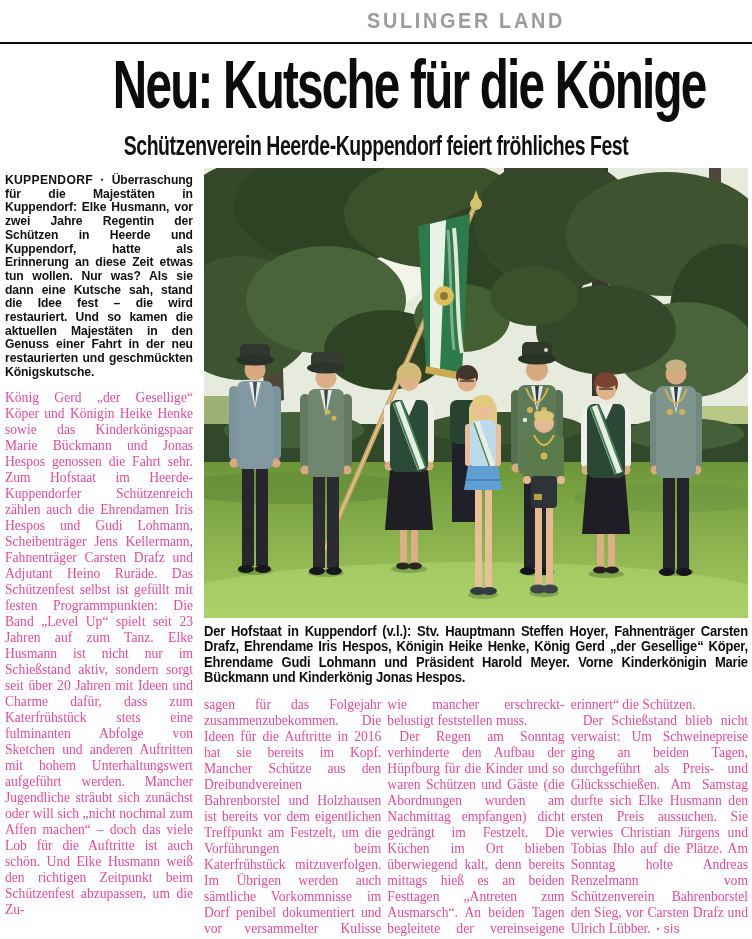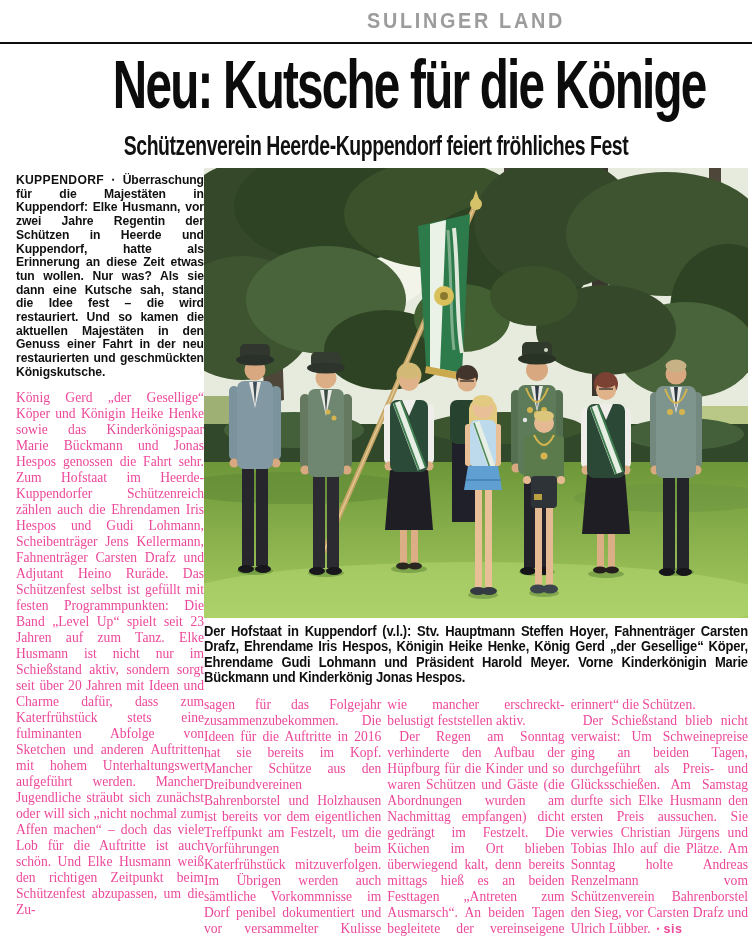--- a/index.html
+++ b/index.html
@@ -20,21 +20,21 @@
     position:absolute;top:49px;left:0;width:752px;margin:0;text-align:center;
     font-weight:bold;font-size:68px;line-height:1.04;letter-spacing:-2.5px;color:#0c0c0c;
     transform:scaleX(0.70);transform-origin:center top;white-space:nowrap;
   }
   .subheadline{
     position:absolute;top:131px;left:0;width:752px;margin:0;text-align:center;
     font-weight:bold;font-size:27px;letter-spacing:-0.6px;color:#111;
     transform:scaleX(0.72);transform-origin:center top;white-space:nowrap;
   }
   
-  .left-col{position:absolute;left:16px;top:173px;width:188px;}
+  .left-col{position:absolute;left:5px;top:173px;width:188px;}
   .lead{
     margin:0;width:201px;transform:scaleX(0.935);transform-origin:0 0;
     font-weight:bold;font-size:13px;line-height:13.7px;letter-spacing:-0.1px;
     text-align:justify;color:#101010;
   }
   .dateline{letter-spacing:0.3px;}
   .bullet{font-size:8px;vertical-align:2px;padding:0 3px;}
   .serif{
     font-family:"Liberation Serif","DejaVu Serif",serif;
     font-size:13.6px;line-height:16px;text-align:justify;color:#ec4899;margin:0;
@@ -47,21 +47,21 @@
     position:absolute;left:204px;top:624px;width:578px;margin:0;
     transform:scaleX(0.941);transform-origin:0 0;
     font-weight:bold;font-size:13.8px;line-height:15.4px;letter-spacing:-0.2px;
     text-align:justify;color:#0e0e0e;
   }
   
   .bottom-cols{position:absolute;left:204px;top:697px;width:544px;display:flex;gap:6px;}
   .bottom-cols .col{flex:1 1 0;min-width:0;}
   .indent{text-indent:12px;}
   .sig-bullet{font-family:"Liberation Sans",sans-serif;font-weight:bold;font-size:8px;vertical-align:2px;margin:0 4px 0 6px;}
-  .sig{font-family:"Liberation Sans",sans-serif;font-weight:bold;font-size:12.5px;letter-spacing:0.5px;}
+  .sig{font-family:"Liberation Sans",sans-serif;font-weight:normal;font-size:12.5px;letter-spacing:0.5px;}
 </style>
 </head>
 <body>
 
 <div class="page">
 
   <div class="section-label-wrap">
     <span class="section-label">SULINGER LAND</span>
   </div>
   <div class="top-rule"></div>
@@ -306,21 +306,21 @@
     </svg>
   </div>
 
   <p class="caption">Der Hofstaat in Kuppendorf (v.l.): Stv. Hauptmann Steffen Hoyer, Fahnenträger Carsten Drafz, Ehrendame Iris Hespos, Königin Heike Henke, König Gerd „der Gesellige“ Köper, Ehrendame Gudi Lohmann und Präsident Harold Meyer. Vorne Kinderkönigin Marie Bückmann und Kinderkönig Jonas Hespos.</p>
 
   <div class="bottom-cols">
     <div class="col">
       <p class="serif">sagen für das Folgejahr zusammenzubekommen. Die Ideen für die Auftritte in 2016 hat sie bereits im Kopf. Mancher Schütze aus den Dreibundvereinen Bahrenborstel und Holzhausen ist bereits vor dem eigentlichen Treffpunkt am Festzelt, um die Vorführungen beim Katerfrühstück mitzuverfolgen. Im Übrigen werden auch sämtliche Vorkommnisse im Dorf penibel dokumentiert und vor versammelter Kulisse erinnert,</p>
     </div>
     <div class="col">
-      <p class="serif">wie mancher erschreckt-belustigt feststellen aktiv.</p>
+      <p class="serif">wie mancher erschreckt-belustigt feststellen muss.</p>
       <p class="serif indent">Der Regen am Sonntag verhinderte den Aufbau der Hüpfburg für die Kinder und so waren Schützen und Gäste (die Abordnungen wurden am Nachmittag empfangen) dicht gedrängt im Festzelt. Die Küchen im Ort blieben überwiegend kalt, denn bereits mittags hieß es an beiden Festtagen „Antreten zum Ausmarsch“. An beiden Tagen begleitete der vereinseigene „Spiel-</p>
     </div>
     <div class="col">
       <p class="serif">erinnert“ die Schützen.</p>
       <p class="serif indent"><span>Der Schießstand blieb nicht verwaist: Um Schweinepreise ging an beiden Tagen, durchgeführt als Preis- und Glücksschießen. Am Samstag durfte sich Elke Husmann den ersten Preis aussuchen. Sie verwies Christian Jürgens und Tobias Ihlo auf die Plätze. Am Sonntag holte Andreas Renzelmann vom Schützenverein Bahrenborstel den Sieg, vor Carsten Drafz und Ulrich Lübber.</span><span class="sig-bullet">▪</span><span class="sig">sis</span></p>
     </div>
   </div>
 
 </div>
 

